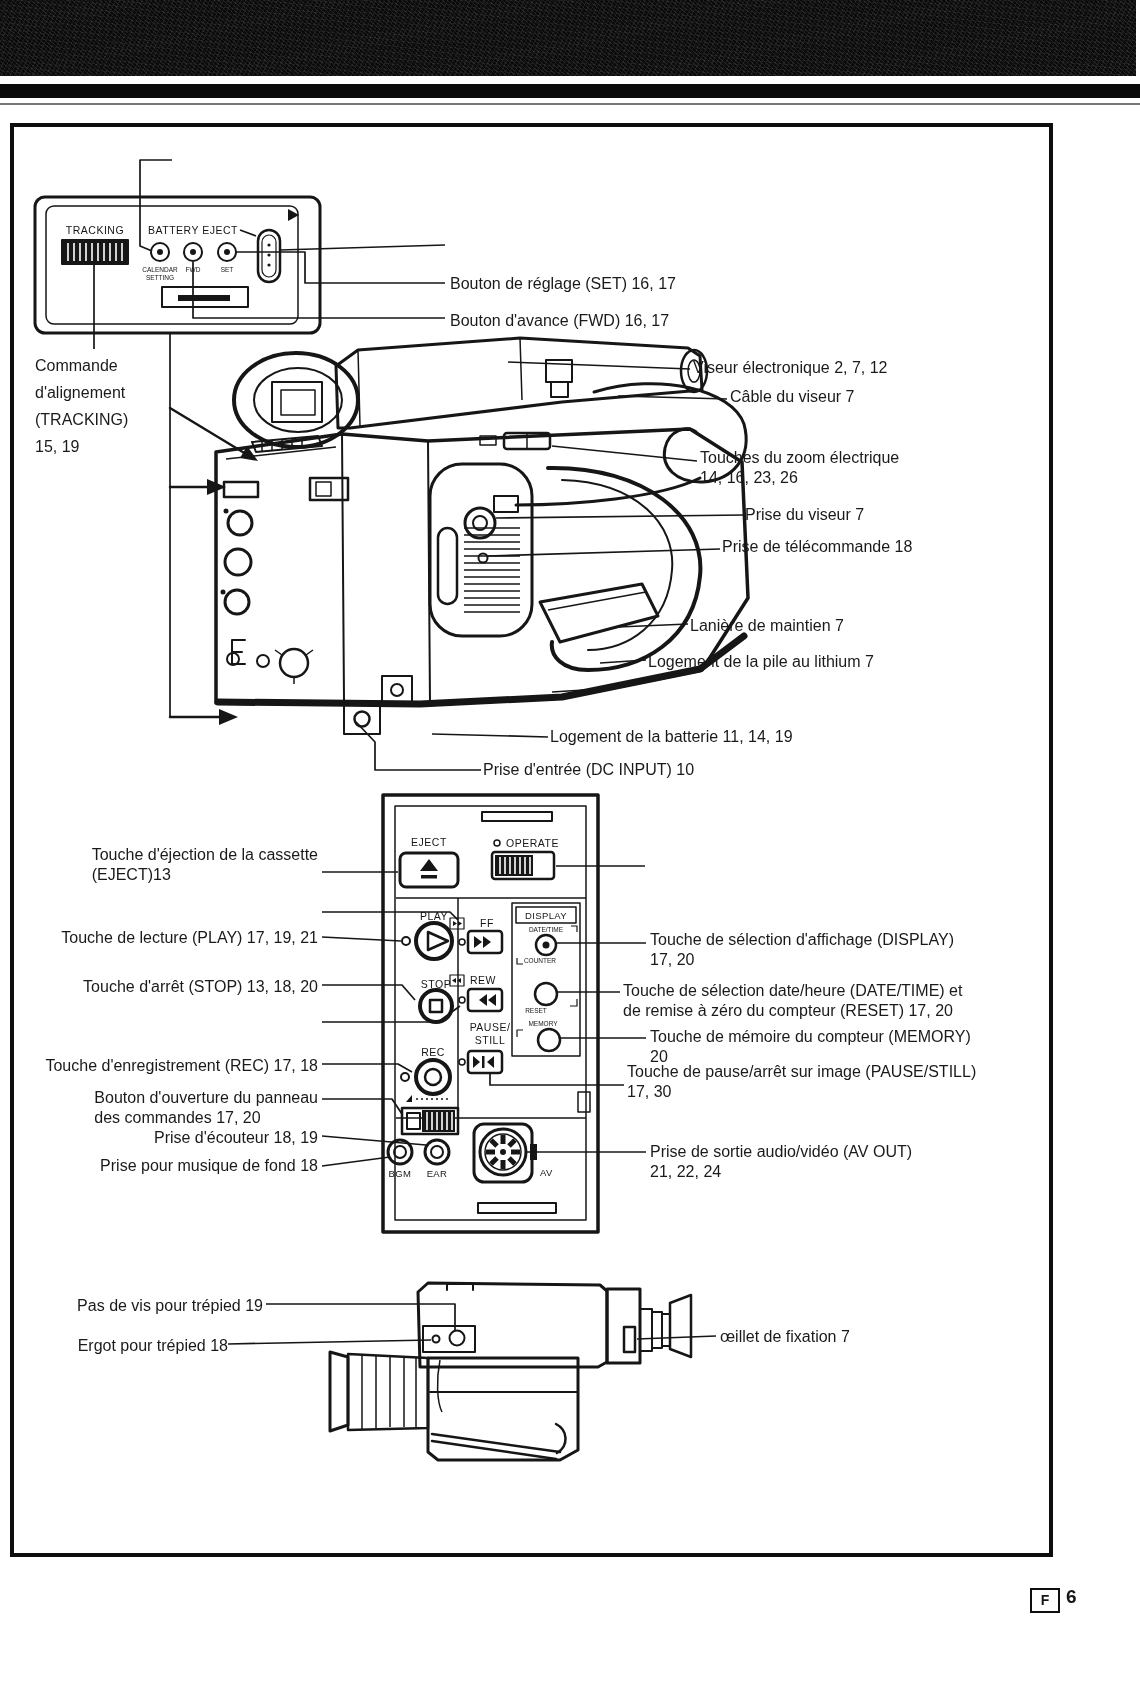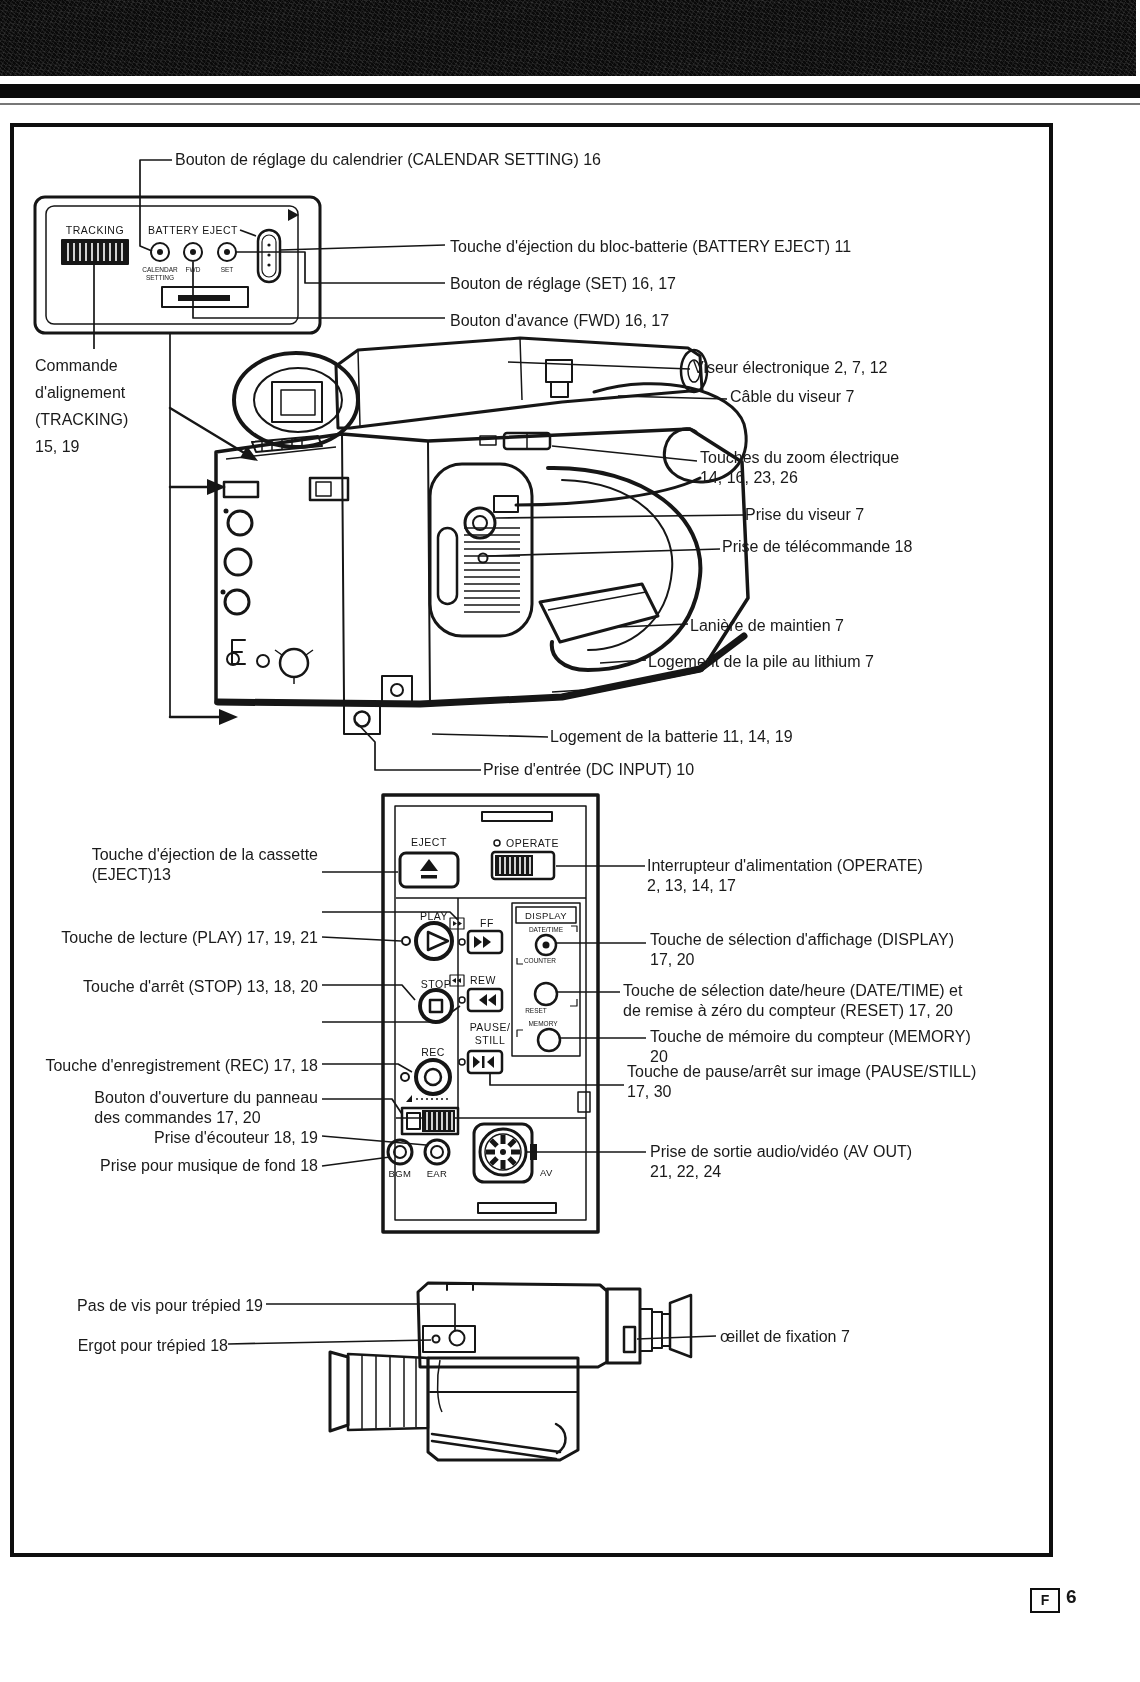--- a/index.html
+++ b/index.html
@@ -342,22 +342,20 @@
       <path class="s15" d="M440,1360 C436,1380 437,1402 442,1412"></path>
     </g>
 
     <g>
       <path class="ldr" d="M266,1304 L455,1304 L455,1331"></path>
       <path class="ldr" d="M228,1344 L431,1340"></path>
       <path class="ldr" d="M637,1339 L716,1336"></path>
     </g>
   </svg>
 
-  <div class="callout" style="left:175px;top:150px">Bouton de réglage du calendrier (CALENDAR SETTING) 16</div>
-  <div class="callout" style="left:450px;top:237px">Touche d'éjection du bloc-batterie (BATTERY EJECT) 11</div>
   <div class="callout" style="left:450px;top:274px">Bouton de réglage (SET) 16, 17</div>
   <div class="callout" style="left:450px;top:311px">Bouton d'avance (FWD) 16, 17</div>
   <div class="callout lh25" style="left:35px;top:352px">Commande
 d'alignement
 (TRACKING)
 15, 19</div>
 
   <div class="callout" style="left:693px;top:358px">Viseur électronique 2, 7, 12</div>
   <div class="callout" style="left:730px;top:387px">Câble du viseur 7</div>
   <div class="callout c" style="left:700px;top:448px;width:232px">Touches du zoom électrique
@@ -372,22 +370,20 @@
   <div class="callout r" style="right:822px;top:845px">Touche d'éjection de la cassette
 (EJECT)13</div>
   <div class="callout r" style="right:822px;top:928px">Touche de lecture (PLAY) 17, 19, 21</div>
   <div class="callout r" style="right:822px;top:977px">Touche d'arrêt (STOP) 13, 18, 20</div>
   <div class="callout r" style="right:822px;top:1056px">Touche d'enregistrement (REC) 17, 18</div>
   <div class="callout r" style="right:822px;top:1088px">Bouton d'ouverture du panneau
 des commandes 17, 20</div>
   <div class="callout r" style="right:822px;top:1128px">Prise d'écouteur 18, 19</div>
   <div class="callout r" style="right:822px;top:1156px">Prise pour musique de fond 18</div>
 
-  <div class="callout" style="left:647px;top:856px">Interrupteur d'alimentation (OPERATE)
-2, 13, 14, 17</div>
   <div class="callout" style="left:650px;top:930px">Touche de sélection d'affichage (DISPLAY)
 17, 20</div>
   <div class="callout" style="left:623px;top:981px">Touche de sélection date/heure (DATE/TIME) et
 de remise à zéro du compteur (RESET) 17, 20</div>
   <div class="callout" style="left:650px;top:1027px">Touche de mémoire du compteur (MEMORY)
 20</div>
   <div class="callout" style="left:627px;top:1062px">Touche de pause/arrêt sur image (PAUSE/STILL)
 17, 30</div>
   <div class="callout" style="left:650px;top:1142px">Prise de sortie audio/vidéo (AV OUT)
 21, 22, 24</div>

